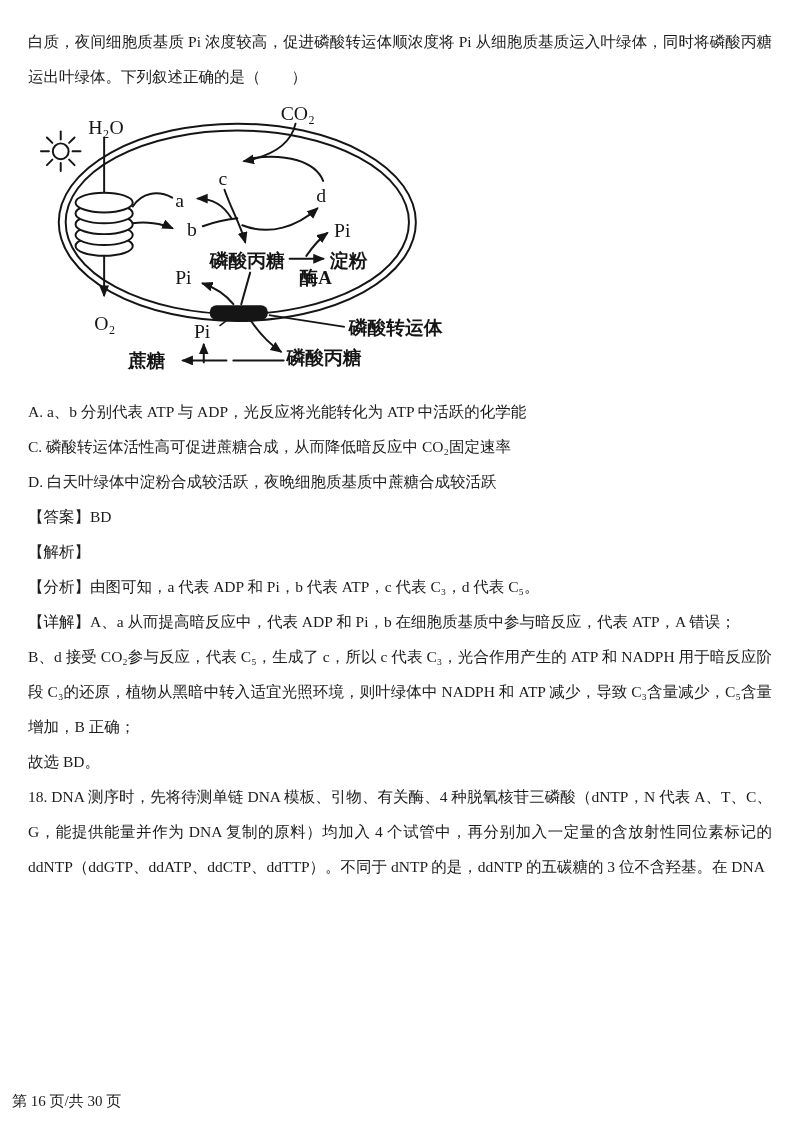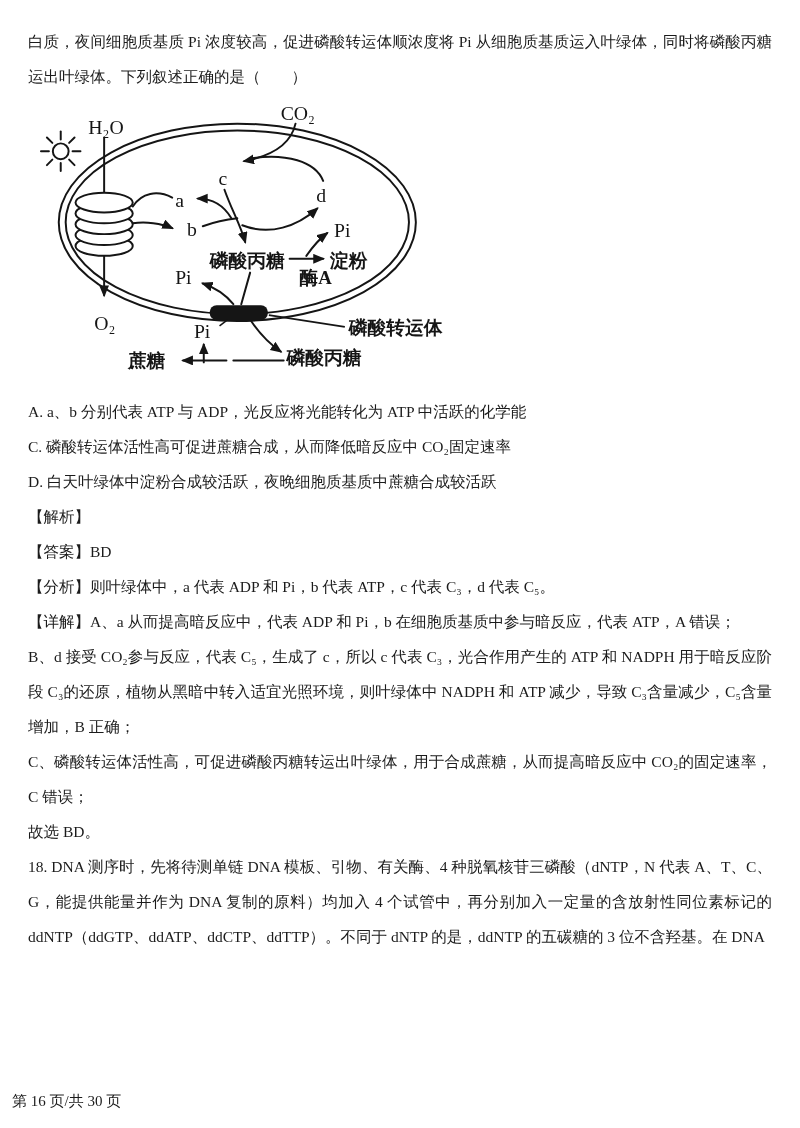--- a/index.html
+++ b/index.html
@@ -95,24 +95,23 @@
       <text class="db" x="320" y="239">磷酸转运体</text>
       <text class="db" x="257" y="270">磷酸丙糖</text>
       <text class="db" x="96" y="273">蔗糖</text>
     </svg>
   </div>
 
   <p>A. a、b 分别代表 ATP 与 ADP，光反应将光能转化为 ATP 中活跃的化学能</p>
   <p>C. 磷酸转运体活性高可促进蔗糖合成，从而降低暗反应中 CO₂固定速率</p>
   <p>D. 白天叶绿体中淀粉合成较活跃，夜晚细胞质基质中蔗糖合成较活跃</p>
 
+  <p>【答案】BD</p>
   <p>【解析】</p>
-  <p>【答案】BD</p>
-  <p>【分析】则叶绿体中，a 代表 ADP 和 Pi，b 代表 ATP，c 代表 C₃，d 代表 C₅。</p>
+  <p>【分析】由图可知，a 代表 ADP 和 Pi，b 代表 ATP，c 代表 C₃，d 代表 C₅。</p>
   <p>【详解】A、a 从而提高暗反应中，代表 ADP 和 Pi，b 在细胞质基质中参与暗反应，代表 ATP，A 错误；</p>
   <p>B、d 接受 CO₂参与反应，代表 C₅，生成了 c，所以 c 代表 C₃，光合作用产生的 ATP 和 NADPH 用于暗反应阶段 C₃的还原，植物从黑暗中转入适宜光照环境，则叶绿体中 NADPH 和 ATP 减少，导致 C₃含量减少，C₅含量增加，B 正确；</p>
-  <p>C、磷酸转运体活性高，可促进磷酸丙糖转运出叶绿体，用于合成蔗糖，从而提高暗反应中 CO₂的固定速率，C 错误；</p>
   <p>故选 BD。</p>
 
   <p>18. DNA 测序时，先将待测单链 DNA 模板、引物、有关酶、4 种脱氧核苷三磷酸（dNTP，N 代表 A、T、C、G，能提供能量并作为 DNA 复制的原料）均加入 4 个试管中，再分别加入一定量的含放射性同位素标记的 ddNTP（ddGTP、ddATP、ddCTP、ddTTP）。不同于 dNTP 的是，ddNTP 的五碳糖的 3 位不含羟基。在 DNA</p>
 </div>
 
 <div class="footer">第 16 页/共 30 页</div>
 
 </body></html>

